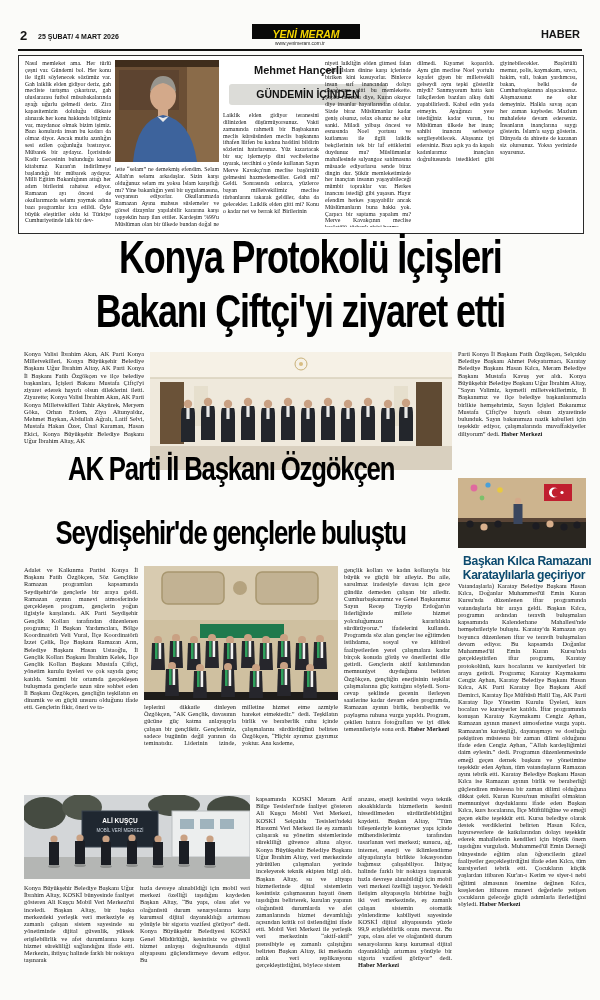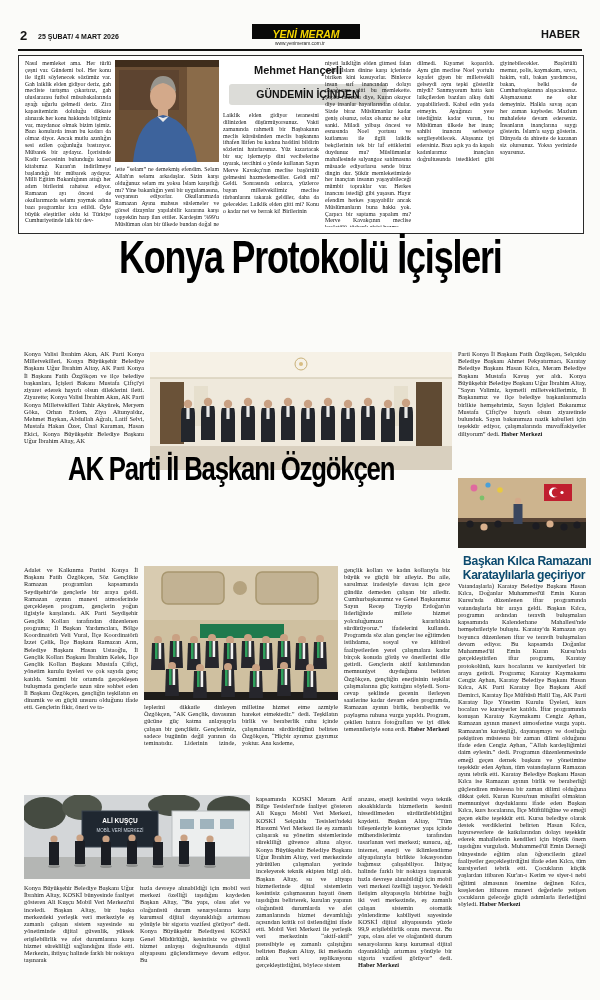--- a/index.html
+++ b/index.html
@@ -59,20 +59,21 @@
 
     <div class="abs sans" style="left:204px;top:8px;width:150px;text-align:center;font-size:11px;font-weight:bold;">Mehmet Hançerli</div>
     <div class="panel" style="left:210px;top:28px;width:158px;height:21px;font-size:10.5px;line-height:21px;">GÜNDEMİN İÇİNDEN</div>
     <div class="bt op" style="left:204px;top:56px;width:96px;height:115px;">Laiklik elden gidiyor teranesini dilinizden düşürmüyorsunuz. Vakti zamanında rahmetli bir Başbakanın meclis kürsüsünden meclis başkanına ithafen lütfen bu kadına haddini bildirin sözlerini hatırlarsınız. Yüz kızartacak bir suç işlemeyip dini vecibelerine uyarak, tercihini o yönde kullanan Sayın Merve Kavakçı'nın meclise başörtülü gelmesini hazmedemediler. Geldi mi? Geldi. Sonrasında onlarca, yüzlerce bayan milletvekilimiz meclise türbanlarını takarak geldiler, daha da gelecekler. Laiklik elden gitti mi? Konu o kadar net ve berrak ki! Birilerinin</div>
 
     <div class="bt op" style="left:306px;top:4px;width:86px;height:167px;">niyeti laikliğin elden gitmesi falan değil. İslam dinine karşı içlerinde biriken kini kusuyorlar. Binlerce insan sırf inancından dolayı darağacına gitti bu memlekette. Şapka takmadı diye, Kuran okuyor diye insanlar hayatlarından oldular. Sizde biraz Müslümanlar kadar geniş olsanız, relax olsanız ne olur sanki. Miladi yılbaşı öncesi ve esnasında Noel yortusu ve kutlaması ile ilgili laiklik bekçilerinin tek bir laf ettiklerini duydunuz mu? Müslümanlar mahallesinde salyangoz satılmasına müsaade ediyorlarsa sende biraz dingin dur. Şükür memleketimizde her inançtan insanın yaşayabileceği mümbit topraklar var. Herkes inancını istediği gibi yaşasın. Hayır efendim herkes yaşayabilir ancak Müslümanların buna hakkı yok. Çarpıcı bir saptama yapalım mı? Merve Kavakçının meclise başörtülü, türbanlı girişi hazme-</div>
     <div class="bt op twocol" style="left:398px;top:4px;width:160px;height:167px;">dilmedi. Kıyamet koparıldı. Aynı gün meclise Noel yortulu kıyafet giyen bir milletvekili gelseydi aynı tepki gösterilir miydi? Sanmıyorum hatta katı laikçilerden bazıları alkış dahi yapabilirlerdi. Kabul edin yada etmeyin. Ayağınızı yere istediğiniz kadar vurun, bu Müslüman ülkede her inanç sahibi inancını serbestçe sergileyebilecek. Alışsanız iyi edersiniz. Bazı açık ya da kapalı kadınlarımız inançları doğrultusunda istedikleri gibi giyinebilecekler. Başörtülü memur, polis, kaymakam, savcı, hakim, vali, bakan yardımcısı, bakan, belki de Cumhurbaşkanına alışacaksınız. Alışmazsanız ne olur demeyiniz. Halkla savaş açan her zaman kaybeder. Mazlum muhalefete devam ederseniz. İnsanların inançlarına saygı gösterin. İslam'a saygı gösterin. Dünyada da ahirette de kazanan siz olursunuz. Yoksa yerinizde sayarsınız.</div>
   </div>
 
   <div class="hl hl1" style="left:0;top:234px;width:600px;height:52px;padding-left:10px;"><span>Konya Protokolü İçişleri</span></div>
+  <div class="hl hl1" style="left:0;top:288px;width:600px;height:54px;"><span>Bakanı Çiftçi'yi ziyaret etti</span></div>
 
   <div class="bt" style="left:24px;top:350px;width:120px;height:116px;">Konya Valisi İbrahim Akın, AK Parti Konya Milletvekilleri, Konya Büyükşehir Belediye Başkanı Uğur İbrahim Altay, AK Parti Konya İl Başkanı Fatih Özgökçen ve ilçe belediye başkanları, İçişleri Bakanı Mustafa Çiftçi'yi ziyaret ederek hayırlı olsun dileklerini iletti. Ziyarette; Konya Valisi İbrahim Akın, AK Parti Konya Milletvekilleri Tahir Akyürek, Meryem Göka, Orhan Erdem, Ziya Altunyaldız, Mehmet Baykan, Abdullah Ağralı, Latif Selvi, Mustafa Hakan Özer, Ünal Karaman, Hasan Ekici, Konya Büyükşehir Belediye Başkanı Uğur İbrahim Altay, AK</div>
 
   <div class="photo" style="left:150px;top:352px;width:302px;height:118px;">
     <svg viewBox="0 0 302 118" preserveAspectRatio="none" aria-hidden="true">
       <rect width="302" height="118" fill="#efe9dc"></rect>
       <rect width="302" height="26" fill="#f6f1e6"></rect>
       <line x1="0" y1="26" x2="302" y2="26" stroke="#d9d1bd" stroke-width="1.5"></line>
       <circle cx="151" cy="12" r="6" fill="none" stroke="#c9b179" stroke-width="1"></circle>
       <circle cx="151" cy="12" r="2" fill="#d8bd82"></circle>
@@ -102,20 +103,21 @@
         <use href="#pman" x="256" y="51"></use>
     </svg>
   </div>
 
   <div class="bt" style="left:458px;top:350px;width:128px;height:178px;">
     <span>Parti Konya İl Başkanı Fatih Özgökçen, Selçuklu Belediye Başkanı Ahmet Pekyatırmacı, Karatay Belediye Başkanı Hasan Kılca, Meram Belediye Başkanı Mustafa Kavuş yer aldı. Konya Büyükşehir Belediye Başkanı Uğur İbrahim Altay, “Sayın Valimiz, kıymetli milletvekillerimiz, İl Başkanımız ve ilçe belediye başkanlarımızla birlikte hemşehrimiz, Sayın İçişleri Bakanımız Mustafa Çiftçi'ye hayırlı olsun ziyaretinde bulunduk. Sayın bakanımıza nazik kabulleri için teşekkür ediyor, çalışmalarında muvaffakiyetler diliyorum” dedi.</span>
     <b class="byline">Haber Merkezi</b>
   </div>
 
   <div class="hl hl2" style="left:0;top:452px;width:462px;height:40px;"><span>AK Parti İl Başkanı Özgökçen</span></div>
+  <div class="hl hl2" style="left:0;top:516px;width:462px;height:42px;"><span>Seydişehir'de gençlerle buluştu</span></div>
 
   <div class="bt" style="left:24px;top:566px;width:114px;height:182px;">Adalet ve Kalkınma Partisi Konya İl Başkanı Fatih Özgökçen, Söz Gençlikte Ramazan programları kapsamında Seydişehir'de gençlerle bir araya geldi. Ramazan ayının manevi atmosferinde gerçekleşen program, gençlerin yoğun ilgisiyle karşılandı. AK Parti Seydişehir Gençlik Kolları tarafından düzenlenen programa; İl Başkan Yardımcıları, Bölge Koordinatörü Veli Vural, İlçe Koordinatörü İzzet Çelik, İlçe Başkanı Ramazan Arın, Belediye Başkanı Hasan Ustaoğlu, İl Gençlik Kolları Başkanı İbrahim Kelek, İlçe Gençlik Kolları Başkanı Mustafa Çiftçi, yönetim kurulu üyeleri ve çok sayıda genç katıldı. Samimi bir ortamda gerçekleşen buluşmada gençlerle uzun süre sohbet eden İl Başkanı Özgökçen, gençliğin teşkilatın en dinamik ve en güçlü unsuru olduğunu ifade etti. Gençlerin fikir, öneri ve ta-</div>
 
   <div class="photo" style="left:144px;top:566px;width:194px;height:134px;">
     <svg viewBox="0 0 194 134" preserveAspectRatio="none" aria-hidden="true">
       <rect width="194" height="134" fill="#cfc0a0"></rect>
       <rect width="194" height="54" fill="#d8cbb0"></rect>
       <rect x="18" y="6" width="62" height="32" rx="6" fill="#c2b293" stroke="#a8976f" stroke-width="1.5"></rect>
       <rect x="112" y="6" width="62" height="32" rx="6" fill="#c2b293" stroke="#a8976f" stroke-width="1.5"></rect>
       <circle cx="96" cy="22" r="7" fill="#b5a37f"></circle>

